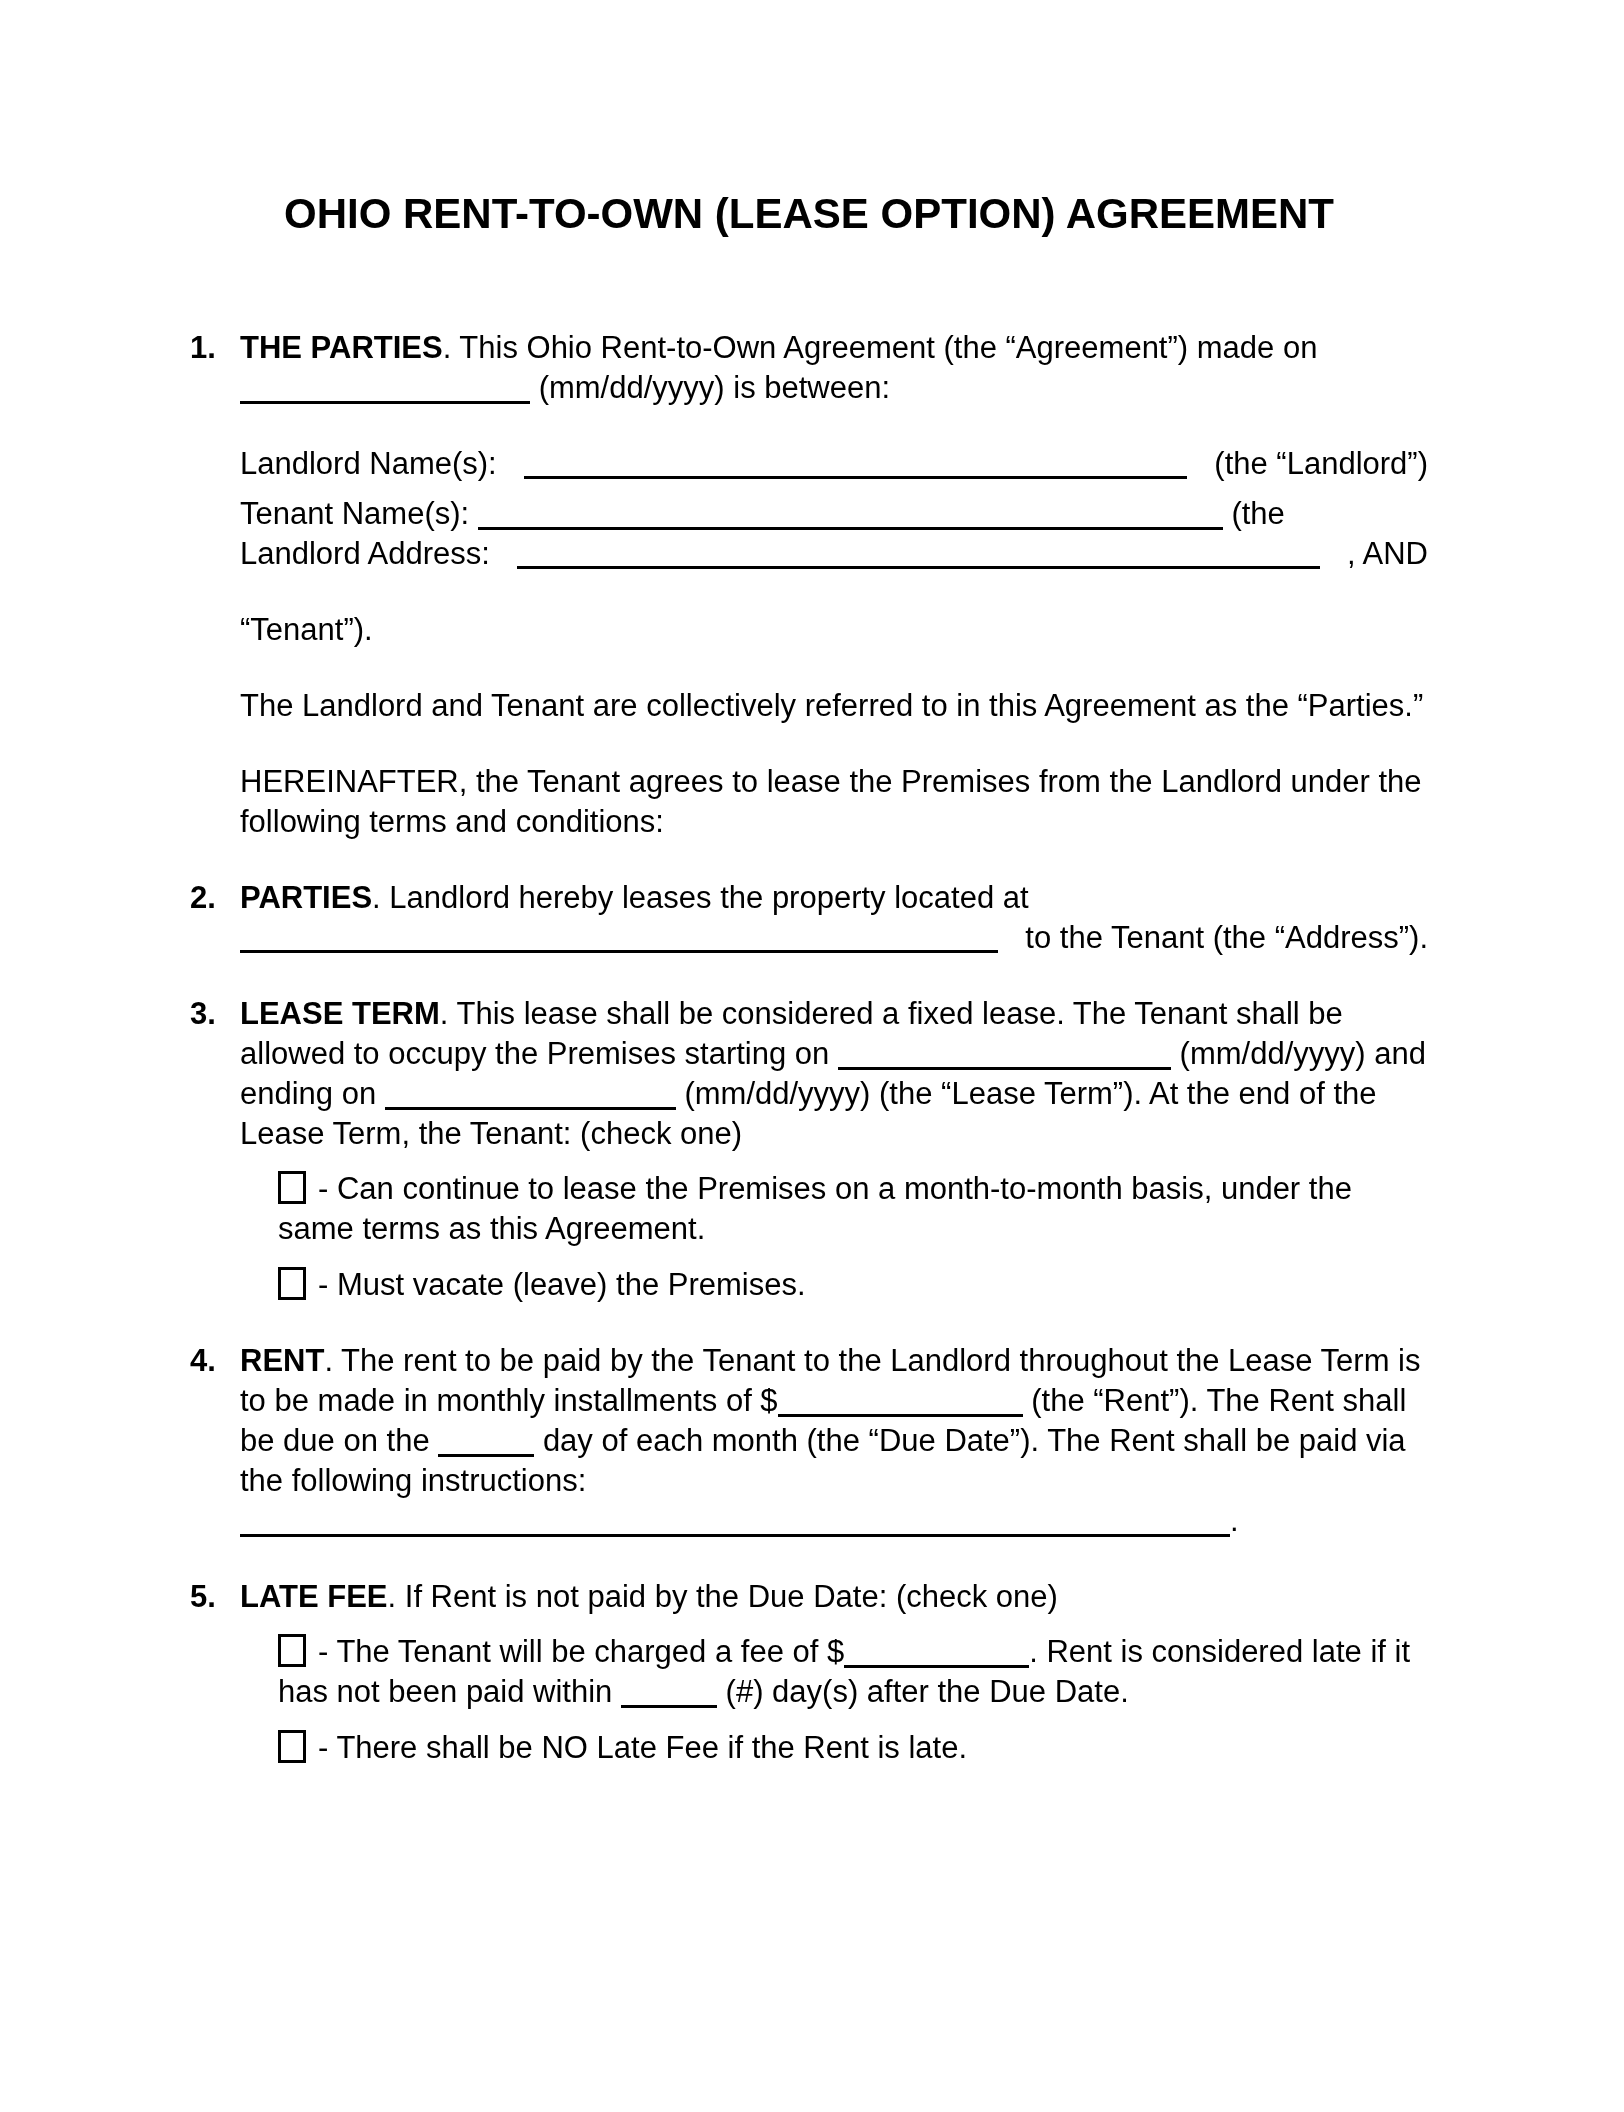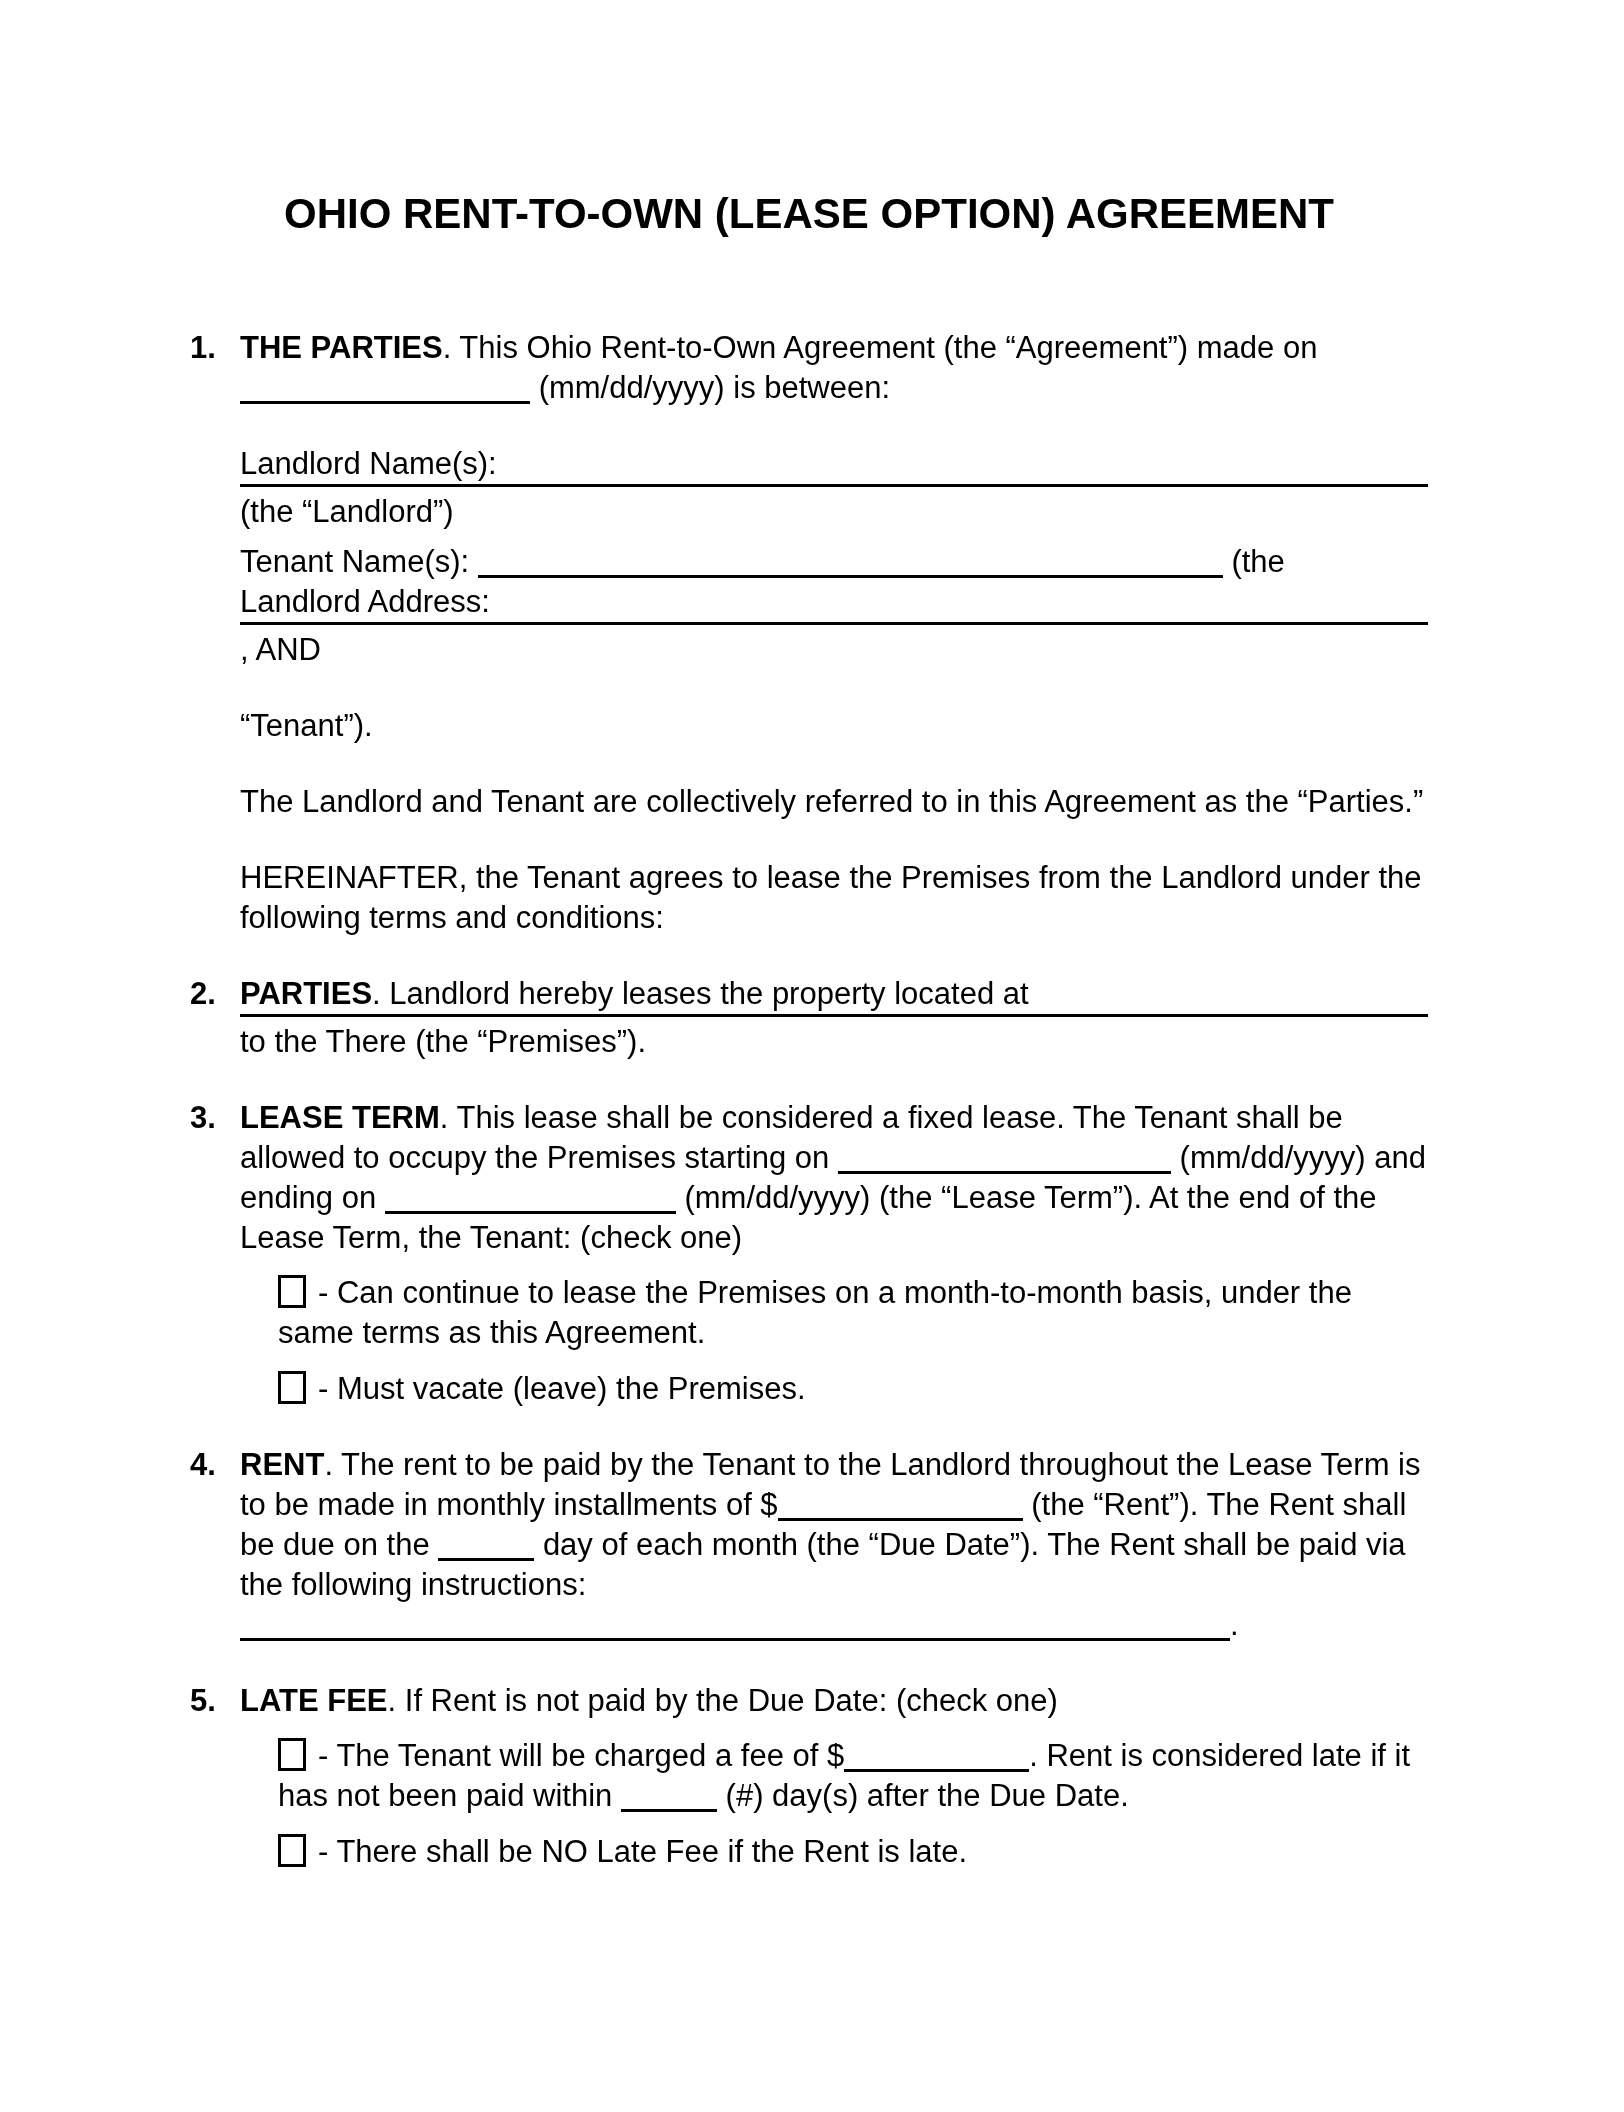--- a/index.html
+++ b/index.html
@@ -14,21 +14,21 @@
     margin:0 0 88px 0;letter-spacing:0;
   }
   .sec{display:flex;margin:0 0 36px 0;}
   .num{flex:0 0 50px;font-weight:bold;}
   .body{flex:1;min-width:0;}
   .hd{font-weight:bold;}
   .para{margin:0 0 36px 0;}
   .body > .para:last-child{margin-bottom:0;}
   .tight{margin-bottom:10px;}
   .m0{margin-bottom:0;}
-  .fill-row{display:flex;column-gap:27px;flex-direction:column;}
+  .fill-row{display:flex;column-gap:27px;}
   .lbl,.sfx{white-space:nowrap;}
   .fill{flex:1 1 auto;border-bottom:3px solid #000;margin-bottom:5px;}
   .blank{display:inline-block;border-bottom:3px solid #000;height:30px;vertical-align:-6px;}
   .w290{width:290px}.w333{width:333px}.w291{width:291px}.w745{width:745px}
   .w245{width:245px}.w96{width:96px}.w990{width:990px}.w185{width:185px}
   .opts{margin-top:15px;}
   .opt{margin:0 0 16px 38px;}
   .opt:last-child{margin-bottom:0;}
   .cbx{
     display:inline-block;width:22px;height:27px;border:3px solid #000;
@@ -78,21 +78,21 @@
         <p class="para">HEREINAFTER, the Tenant agrees to lease the Premises from the Landlord under the following terms and conditions:</p>
       </div>
     </section>
 
     <section class="sec">
       <span class="num">2.</span>
       <div class="body">
         <p class="para m0"><span class="hd">PARTIES</span><span>. Landlord hereby leases the property located at</span></p>
         <p class="para fill-row">
           <span class="fill"></span>
-          <span class="sfx">to the There (the “Premises”).</span>
+          <span class="sfx">to the Tenant (the “Address”).</span>
         </p>
       </div>
     </section>
 
     <section class="sec">
       <span class="num">3.</span>
       <div class="body">
         <p class="para m0"><span class="hd">LEASE TERM</span><span>. This lease shall be considered a fixed lease. The Tenant shall be allowed to occupy the Premises starting on</span>
           <span class="blank w333"></span>
           <span>(mm/dd/yyyy) and ending on</span>

